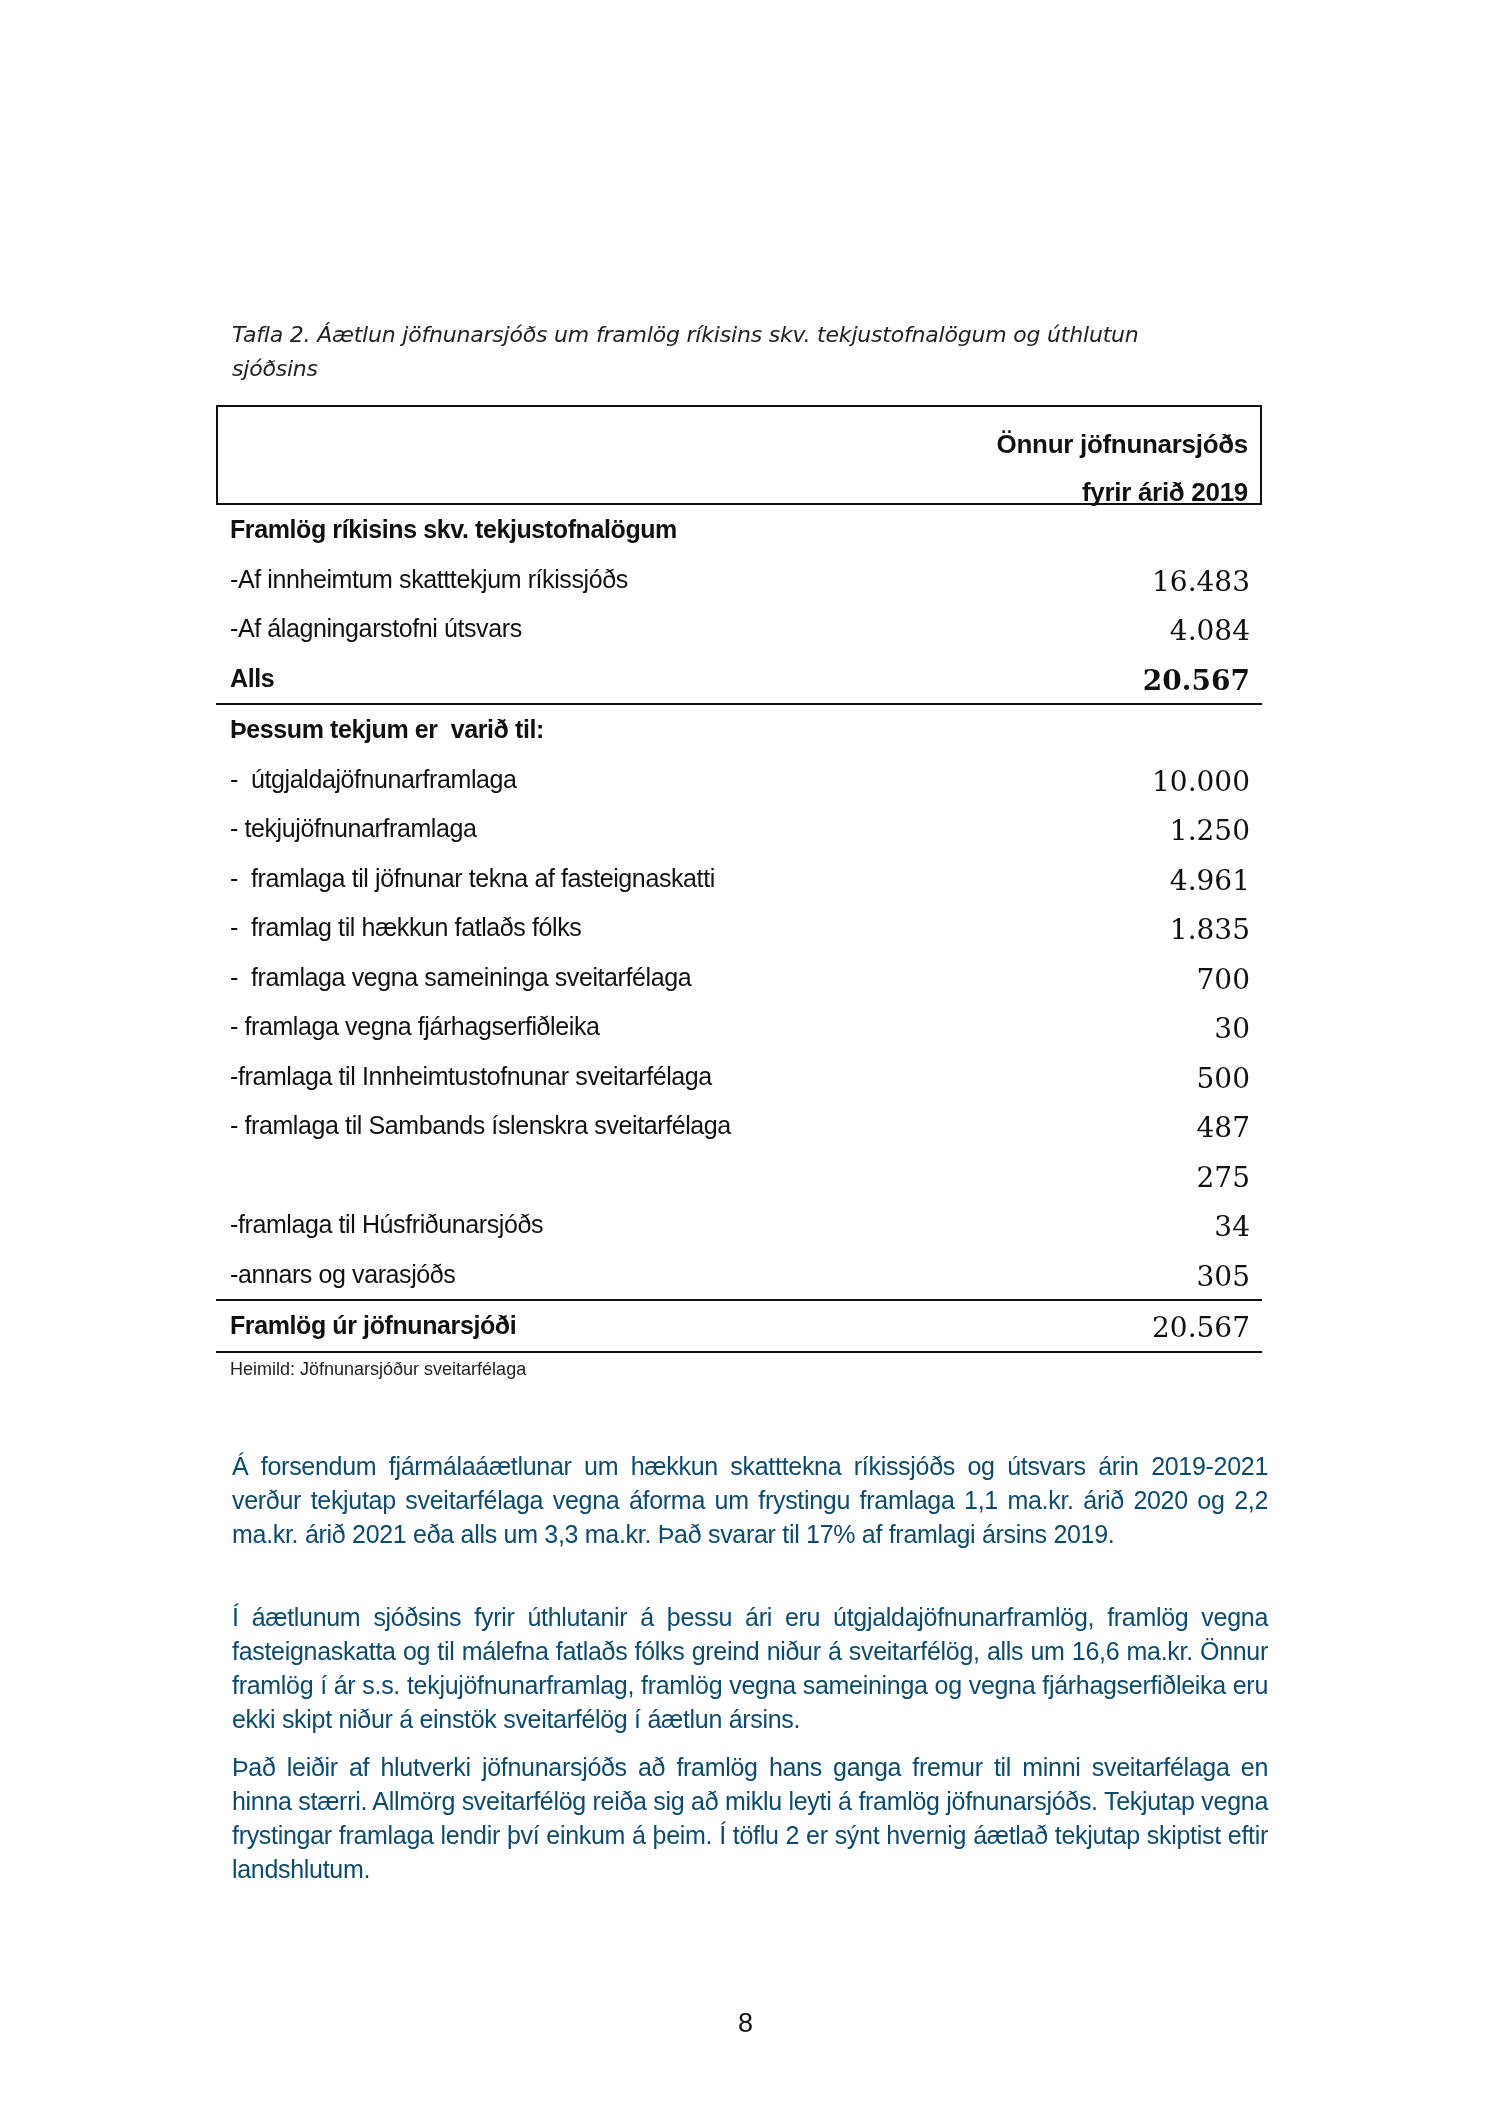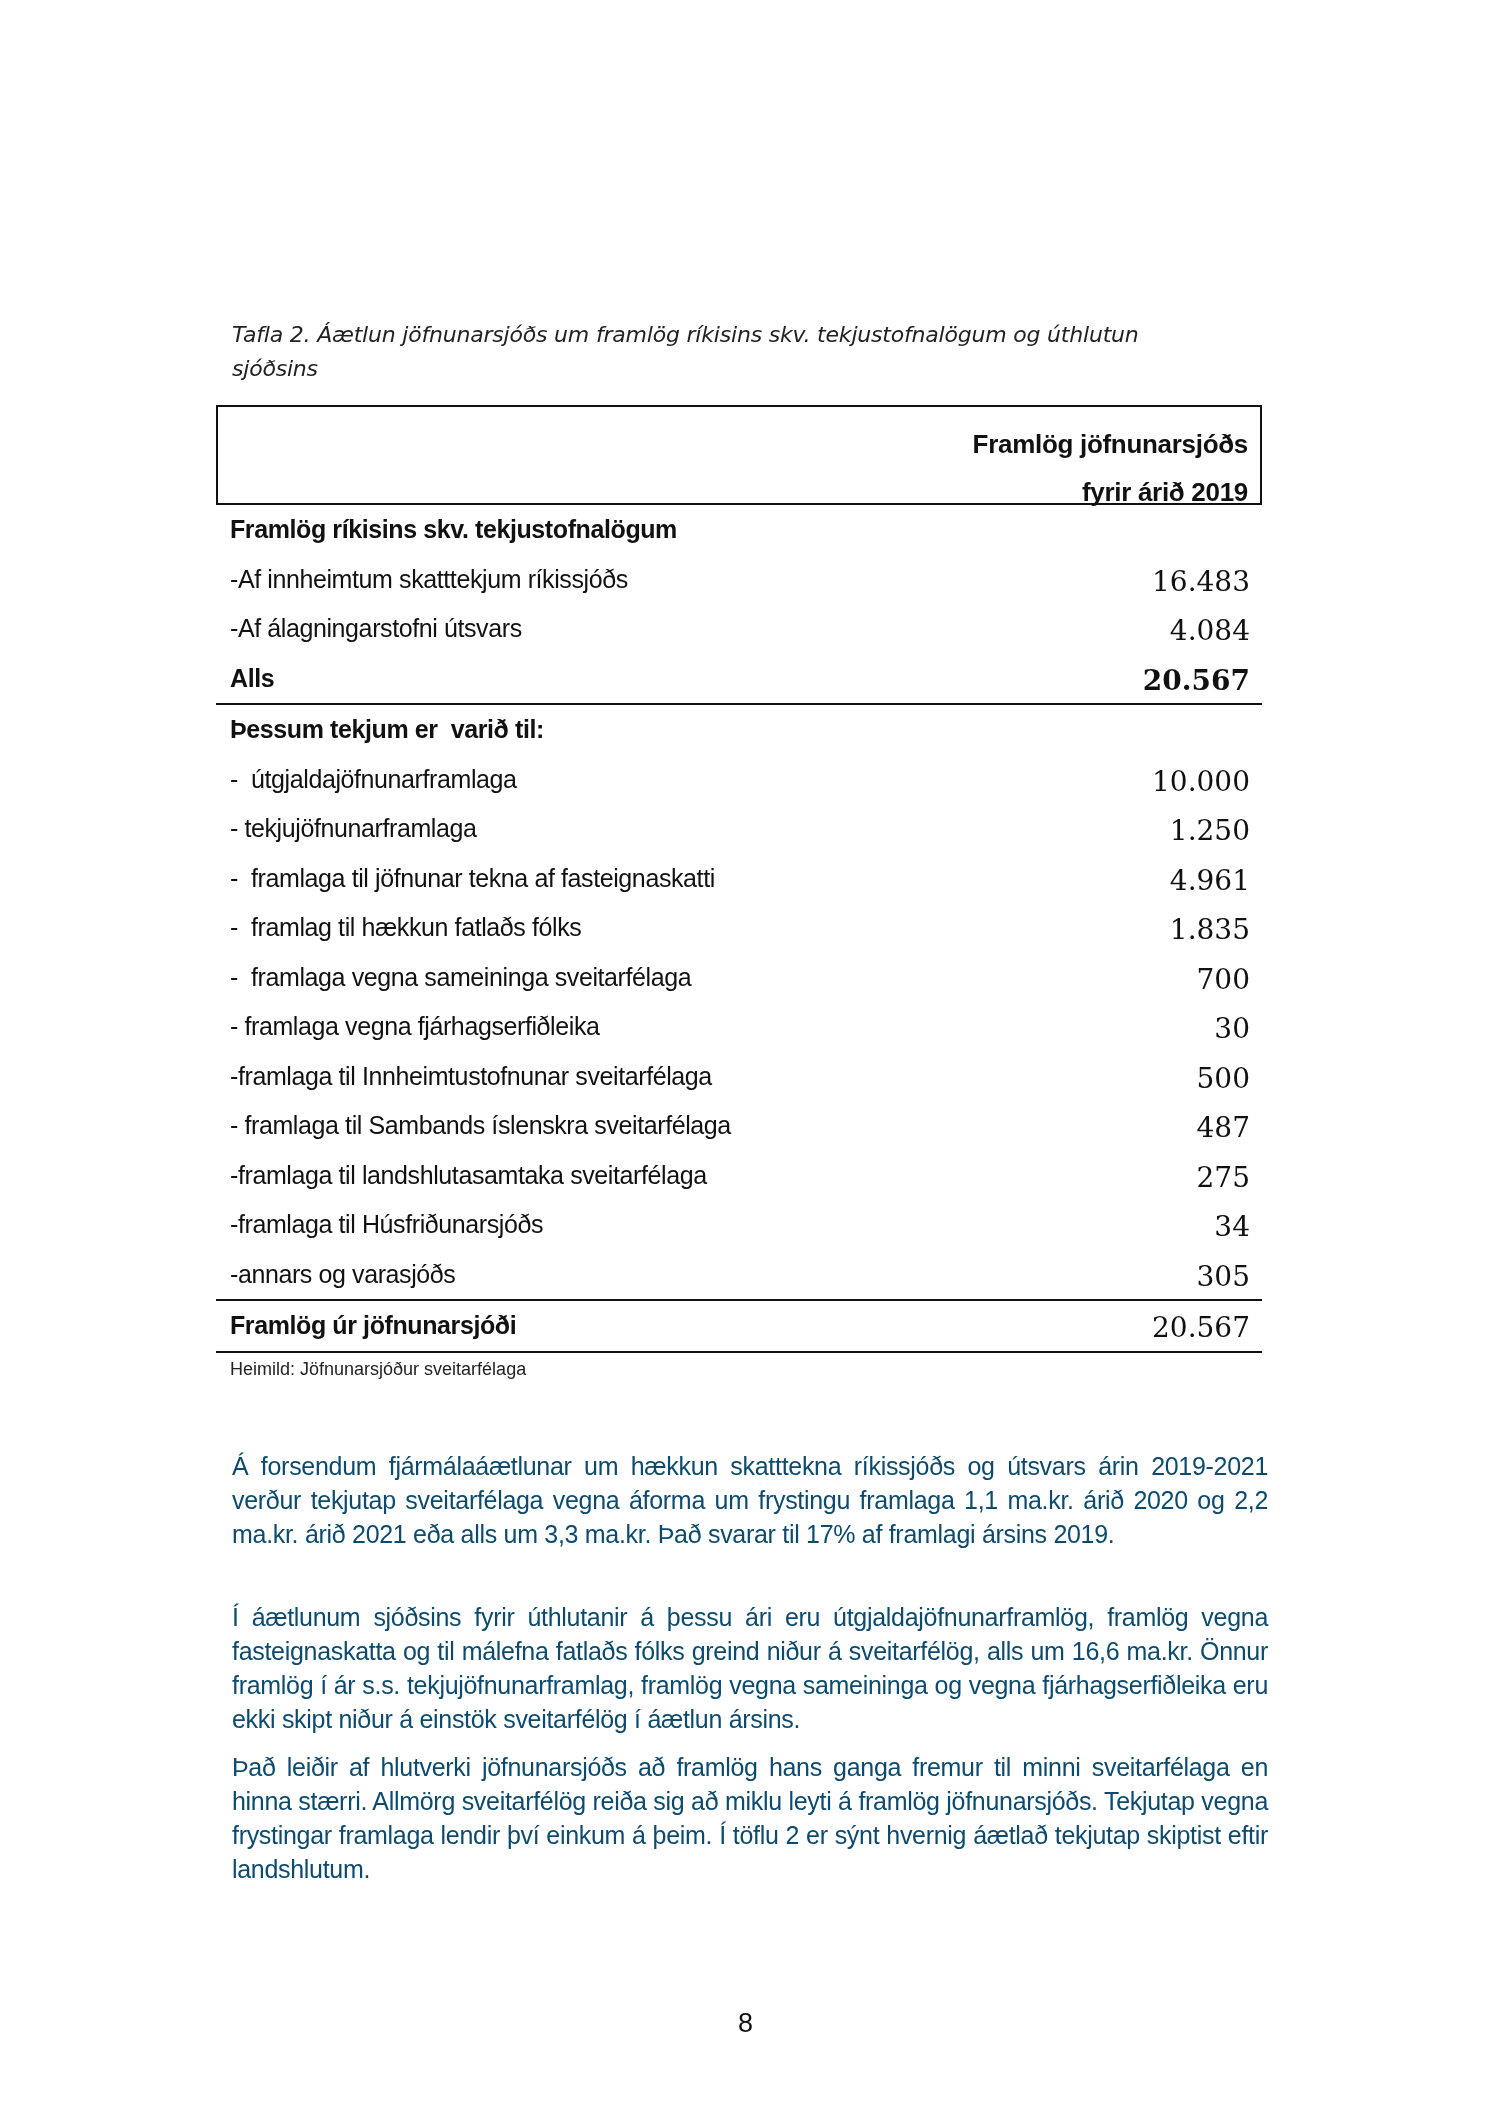--- a/index.html
+++ b/index.html
@@ -30,21 +30,21 @@
 
   .pagenum { position: absolute; left: 738px; top: 2008px; font-size: 27px; color: #111; }
 </style>
 </head>
 <body>
 
 <div class="caption">Tafla 2. Áætlun jöfnunarsjóðs um framlög ríkisins skv. tekjustofnalögum og úthlutun sjóðsins</div>
 
 <div class="table">
   <div class="hdr-box">
-    <div class="hdr-line l1">Framlög jöfnunarsjóðs</div>
+    <div class="hdr-line l1">Önnur jöfnunarsjóðs</div>
     <div class="hdr-line l2">fyrir árið 2019</div>
   </div>
 
   <div class="row section">
     <span class="lbl">Framlög ríkisins skv. tekjustofnalögum</span>
     <span class="val"></span>
   </div>
   <div class="row">
     <span class="lbl">-Af innheimtum skatttekjum ríkissjóðs</span>
     <span class="val">16.483</span>
@@ -87,21 +87,20 @@
   </div>
   <div class="row">
     <span class="lbl">-framlaga til Innheimtustofnunar sveitarfélaga</span>
     <span class="val">500</span>
   </div>
   <div class="row">
     <span class="lbl">- framlaga til Sambands íslenskra sveitarfélaga</span>
     <span class="val">487</span>
   </div>
   <div class="row">
-    <span class="lbl">-framlaga til landshlutasamtaka sveitarfélaga</span>
     <span class="val">275</span>
   </div>
   <div class="row">
     <span class="lbl">-framlaga til Húsfriðunarsjóðs</span>
     <span class="val">34</span>
   </div>
   <div class="row rule">
     <span class="lbl">-annars og varasjóðs</span>
     <span class="val">305</span>
   </div>

